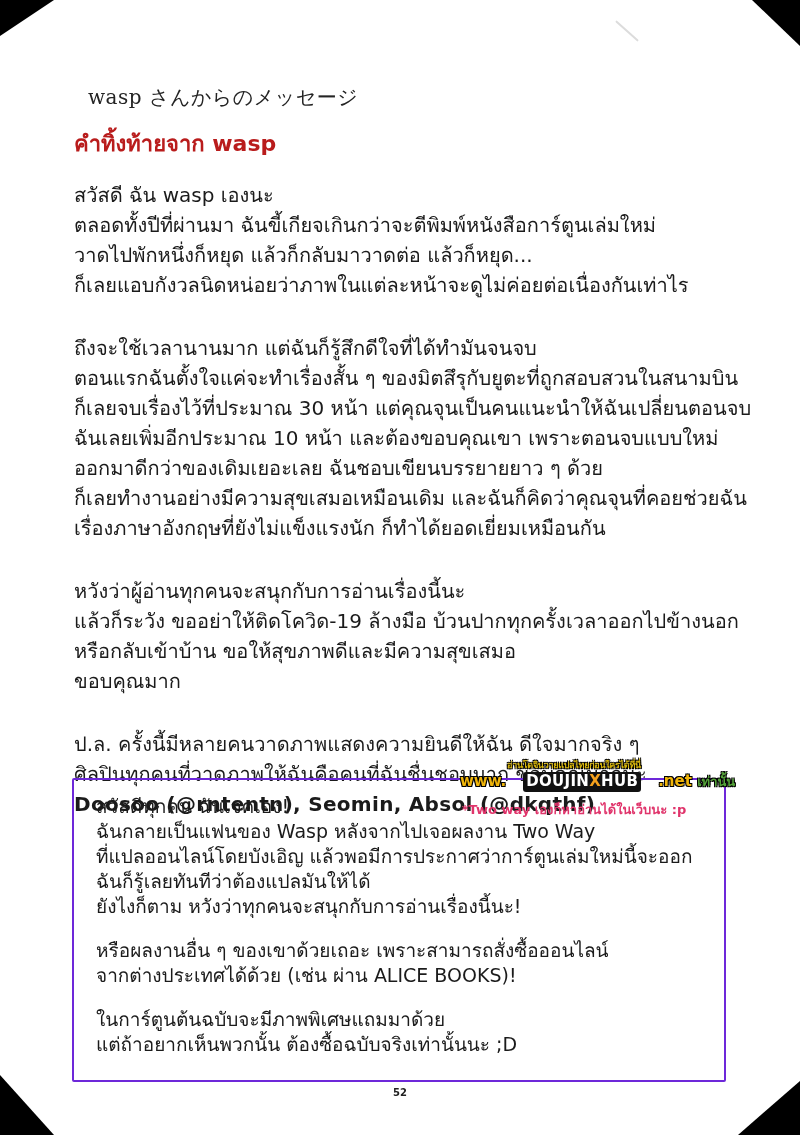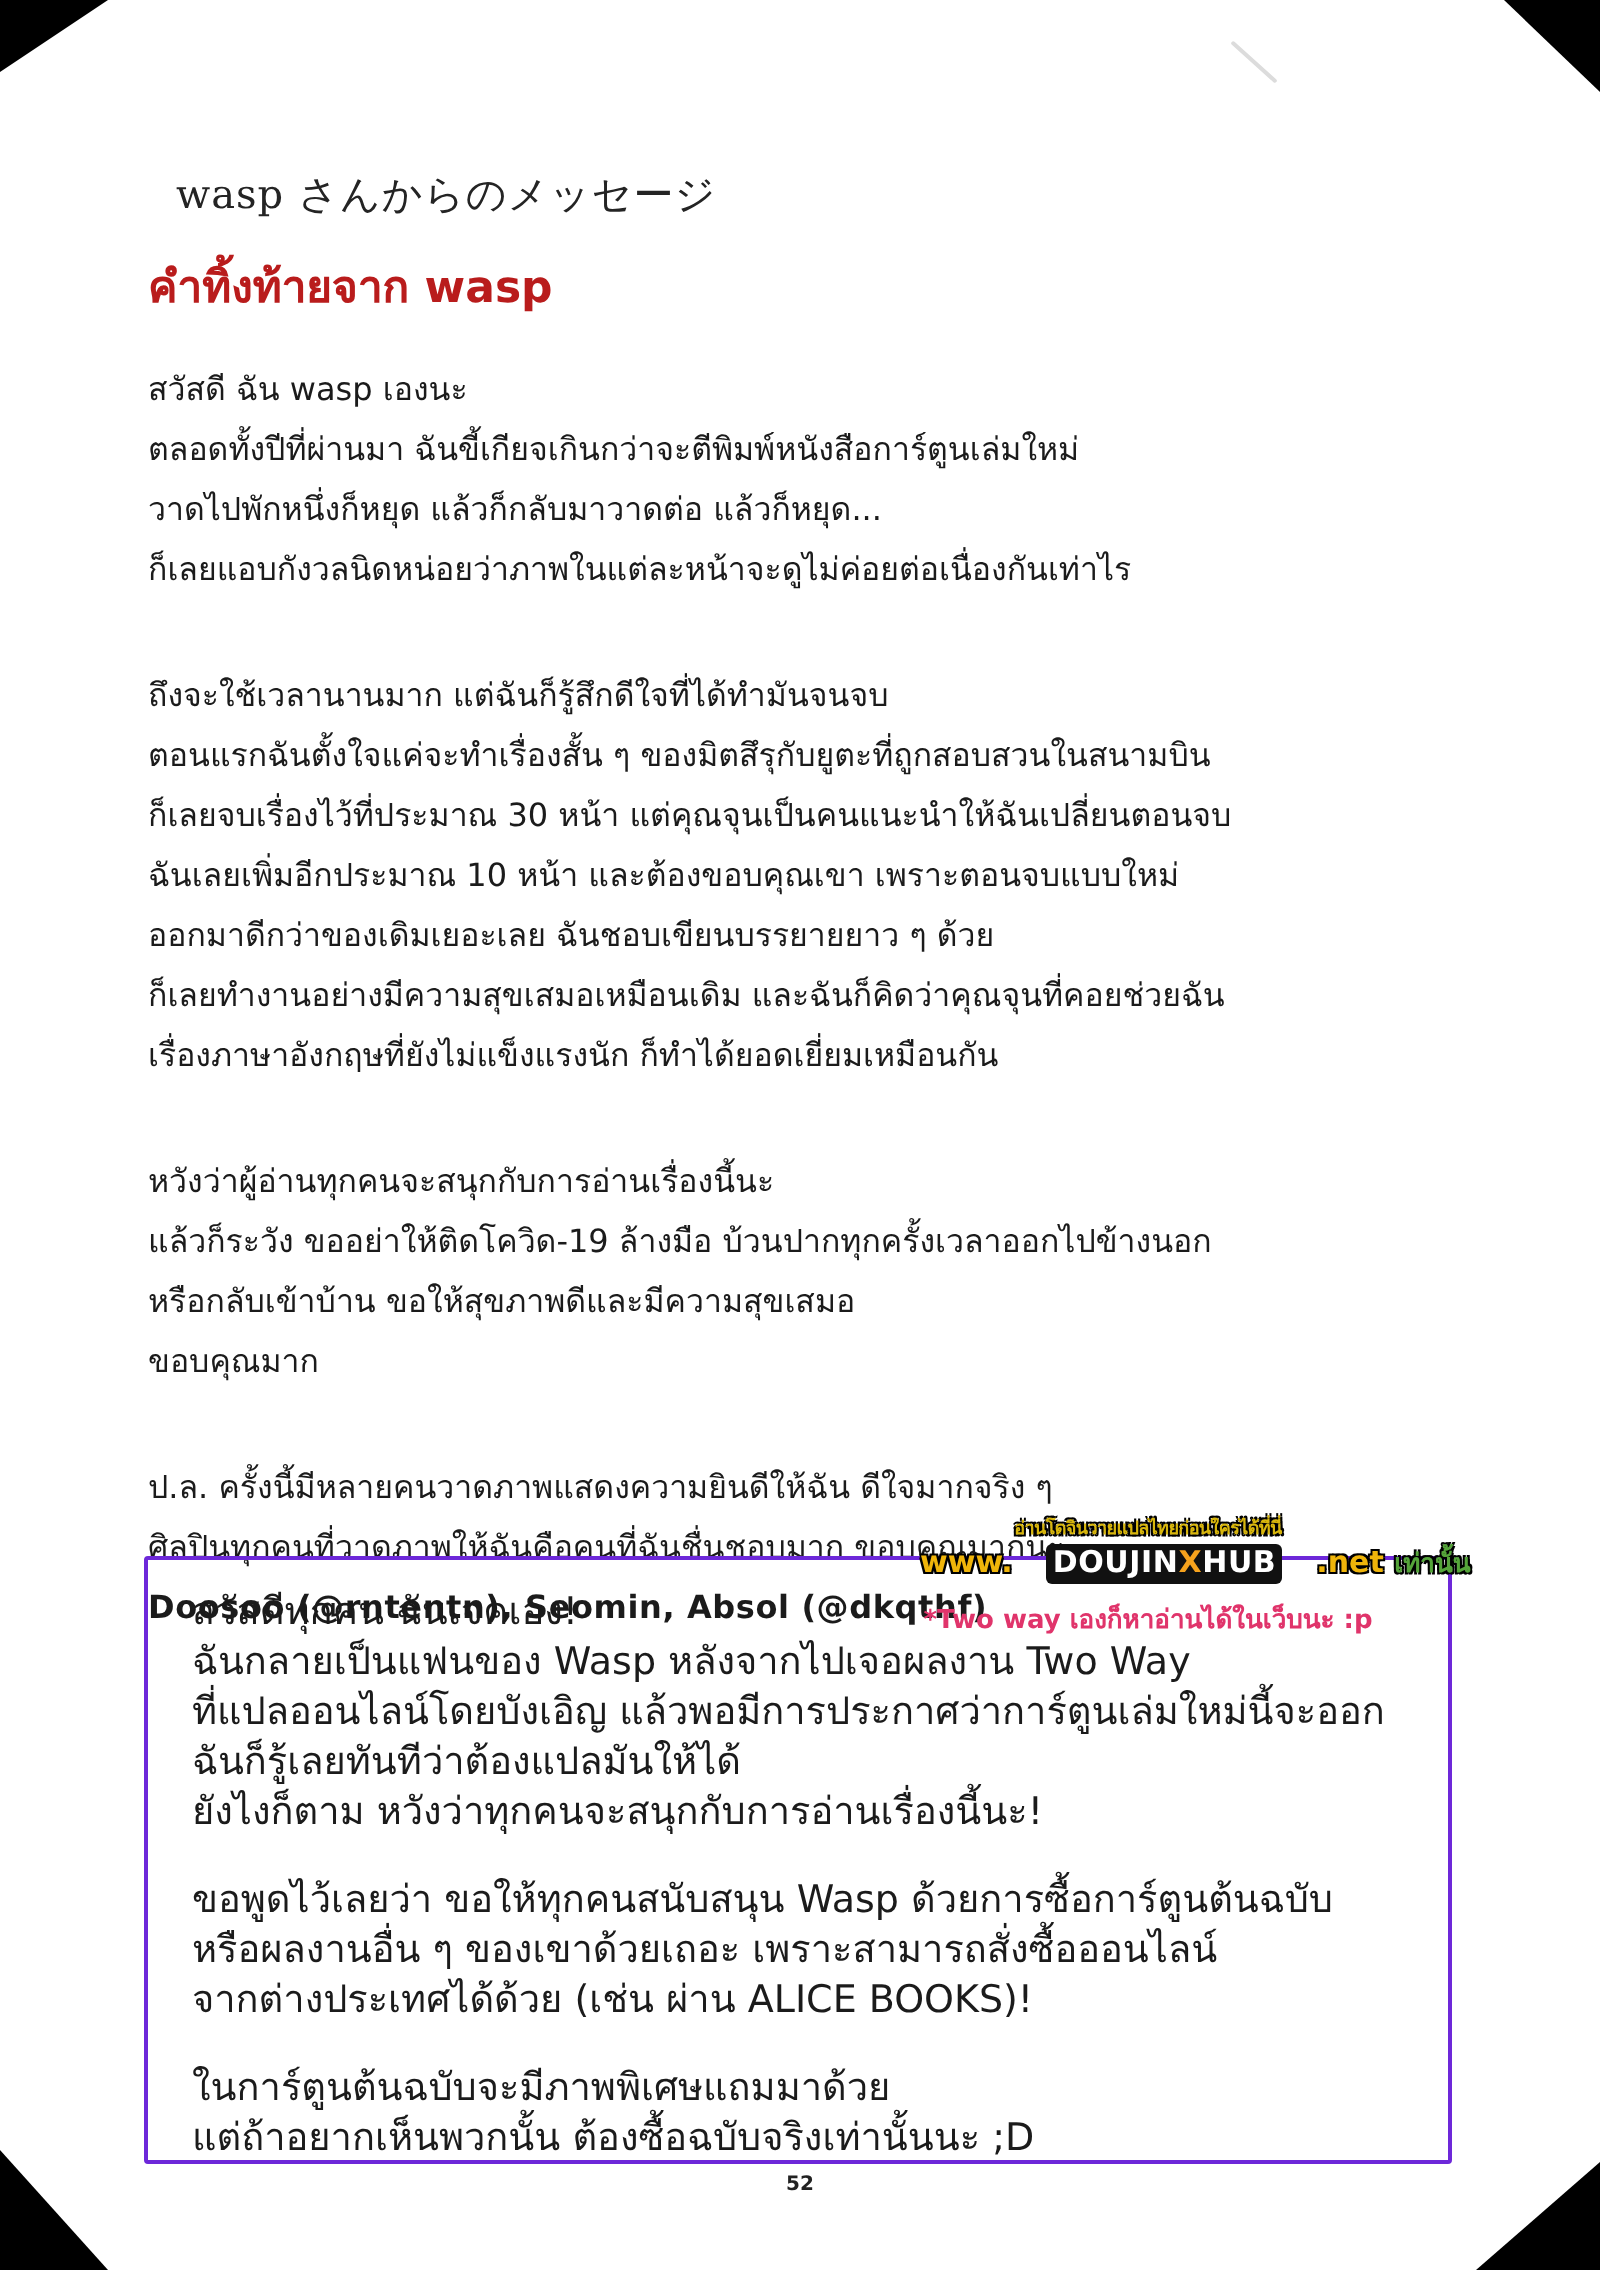--- a/index.html
+++ b/index.html
@@ -22,21 +22,21 @@
     font-family:"DejaVu Serif","Liberation Serif",serif;
     font-size:20px; color:#242424; letter-spacing:0.5px;
   }
   .th-title {
     position:absolute; left:74px; top:126px;
     font-size:22px; font-weight:700; color:#b91c1c;
   }
 
   .body-text {
     position:absolute; left:74px; top:180px; width:700px;
-    font-size:16px; line-height:30px; font-weight:500; color:#1b1b1b;
+    font-size:20px; line-height:30px; font-weight:500; color:#1b1b1b;
   }
   .body-text .para { margin:0 0 33px 0; }
   .body-text .para:last-child .line:last-child { font-weight:700; letter-spacing:0.3px; }
   .line { white-space:nowrap; }
 
   .note-box {
     position:absolute; left:72px; top:778px; width:654px; height:304px;
     border:2px solid #6d28d9; border-radius:2px; box-sizing:border-box;
     padding:14px 16px 0 22px; background:transparent;
     font-size:19px; line-height:25px; font-weight:500; color:#1b1b1b;
@@ -110,21 +110,20 @@
 
   <div class="note-box">
     <div class="para">
         <div class="line">สวัสดีทุกคน ฉันเจคเอง!</div>
         <div class="line">ฉันกลายเป็นแฟนของ Wasp หลังจากไปเจอผลงาน Two Way</div>
         <div class="line">ที่แปลออนไลน์โดยบังเอิญ แล้วพอมีการประกาศว่าการ์ตูนเล่มใหม่นี้จะออก</div>
         <div class="line">ฉันก็รู้เลยทันทีว่าต้องแปลมันให้ได้</div>
         <div class="line">ยังไงก็ตาม หวังว่าทุกคนจะสนุกกับการอ่านเรื่องนี้นะ!</div>
       </div>
     <div class="para">
-        <div class="line">ขอพูดไว้เลยว่า ขอให้ทุกคนสนับสนุน Wasp ด้วยการซื้อการ์ตูนต้นฉบับ</div>
         <div class="line">หรือผลงานอื่น ๆ ของเขาด้วยเถอะ เพราะสามารถสั่งซื้อออนไลน์</div>
         <div class="line">จากต่างประเทศได้ด้วย (เช่น ผ่าน ALICE BOOKS)!</div>
       </div>
     <div class="para">
         <div class="line">ในการ์ตูนต้นฉบับจะมีภาพพิเศษแถมมาด้วย</div>
         <div class="line">แต่ถ้าอยากเห็นพวกนั้น ต้องซื้อฉบับจริงเท่านั้นนะ ;D</div>
       </div>
   </div>
 
   <div class="watermark">

